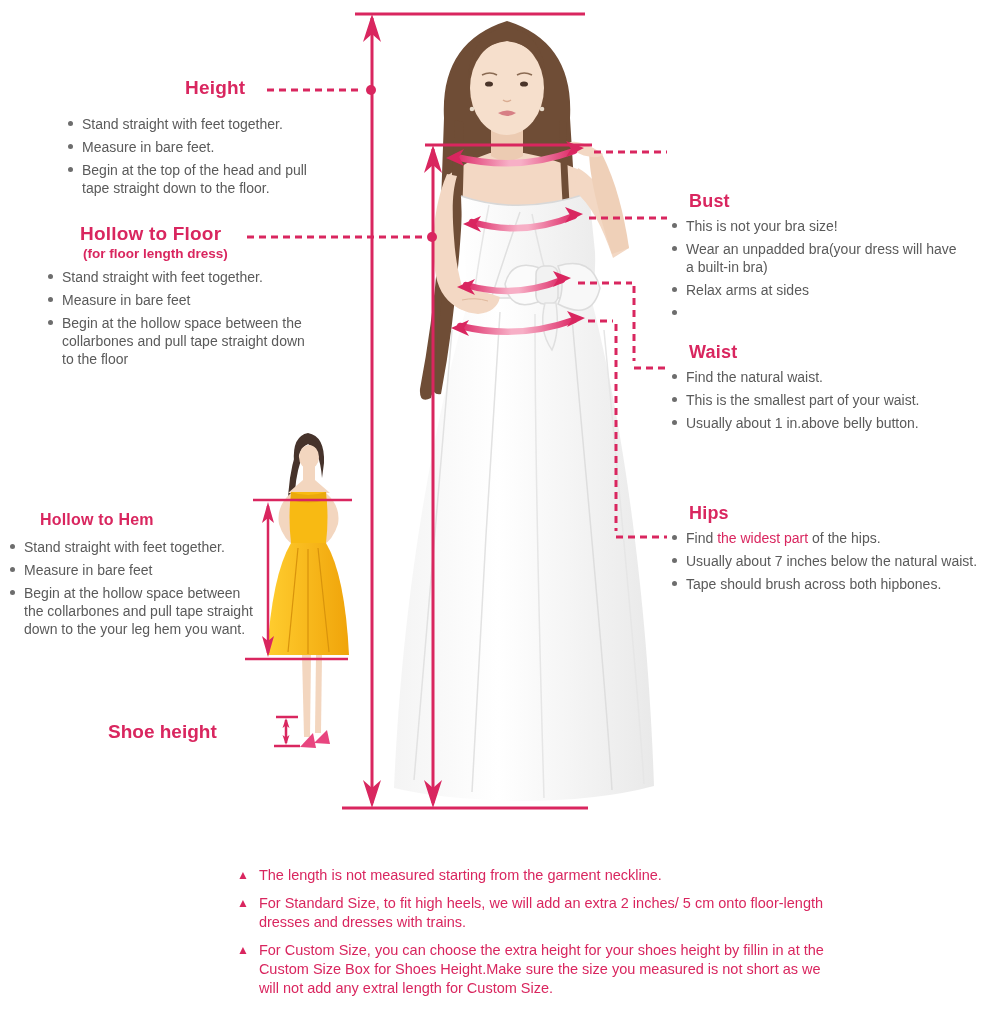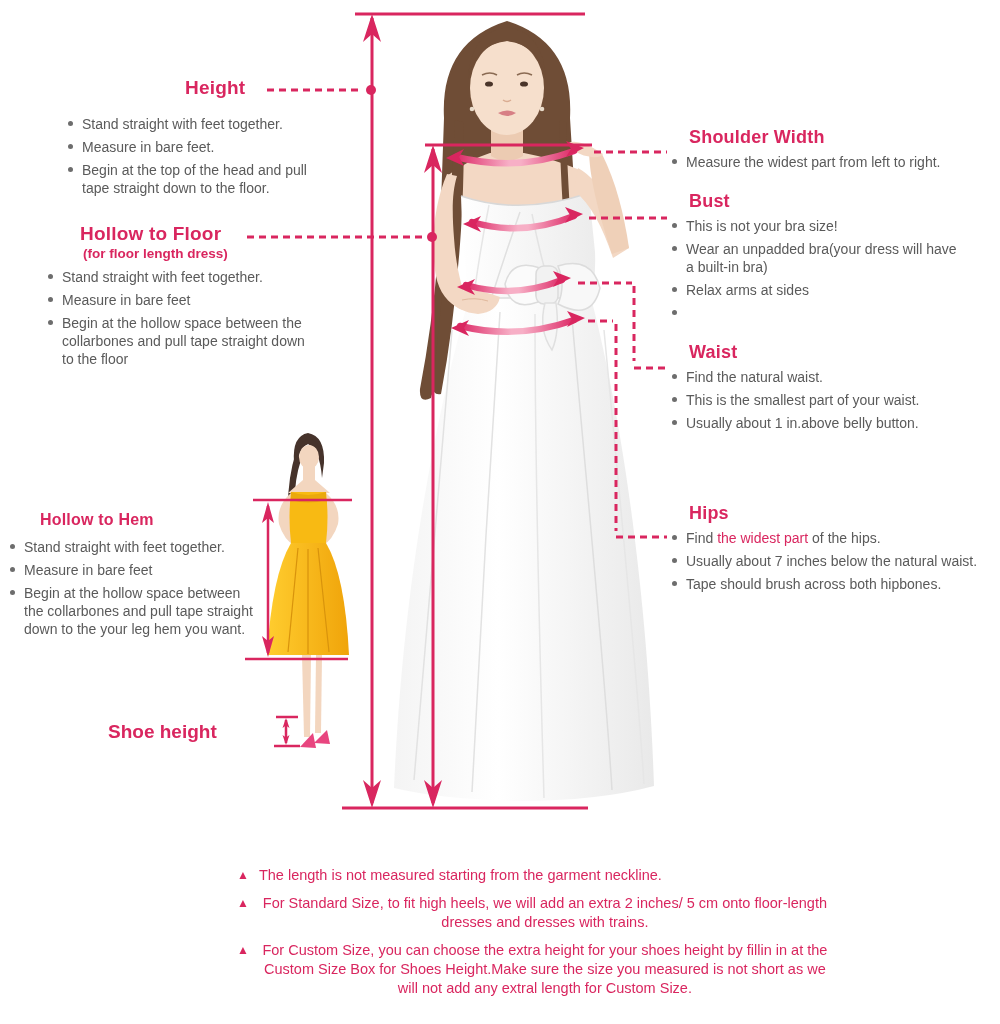--- a/index.html
+++ b/index.html
@@ -47,21 +47,21 @@
   .r-sec .bt{max-width:292px;}
   .sec-shoulder{left:670px;top:127px;width:330px;}
   .sec-bust{left:670px;top:191px;width:330px;}
   .sec-waist{left:670px;top:342px;width:330px;}
   .sec-hips{left:670px;top:503px;width:330px;}
   .sec-bust .bt,.sec-waist .bt{max-width:282px;}
 
   .notes{position:absolute;left:237px;top:866px;width:625px;}
   .note{display:flex;margin-bottom:9px;}
   .tri{color:var(--accent);font-size:12px;line-height:19px;margin-right:10px;flex:0 0 auto;}
-  .ntext{color:var(--accent);font-size:14.5px;line-height:19px;max-width:572px;text-align:center;}
+  .ntext{color:var(--accent);font-size:14.5px;line-height:19px;max-width:572px;}
 </style>
 </head>
 <body>
 
 <div class="canvas">
 
   <svg class="art" width="1000" height="1024" viewBox="0 0 1000 1024">
     <defs>
       <linearGradient id="ribbonGrad" x1="0" y1="0" x2="1" y2="0">
         <stop offset="0" stop-color="#dd2a67"></stop>
@@ -278,29 +278,20 @@
         </li>
       <li>
           <span class="dot"></span>
           <span class="bt">Begin at the hollow space between the collarbones and pull tape straight down to the your leg hem  you want.</span>
         </li>
     </ul>
   </section>
 
   <div class="shoe-label">Shoe height</div>
 
-  <section class="sec r-sec sec-shoulder">
-    <h2>Shoulder Width</h2>
-    <ul>
-      <li>
-          <span class="dot"></span>
-          <span class="bt">Measure the widest part from left to right.</span>
-        </li>
-    </ul>
-  </section>
 
   <section class="sec r-sec sec-bust">
     <h2>Bust</h2>
     <ul>
       <li>
           <span class="dot"></span>
           <span class="bt">This is not your bra size!</span>
         </li>
       <li>
           <span class="dot"></span>

